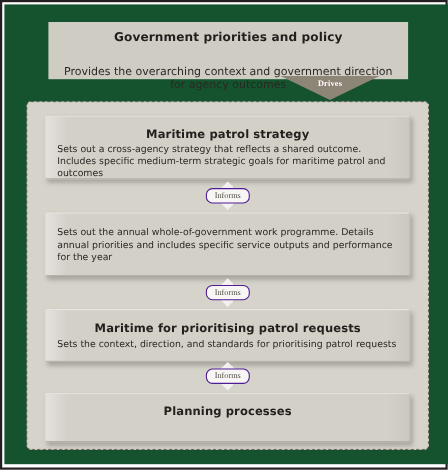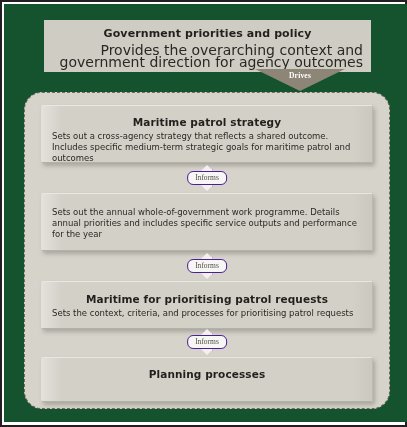--- a/index.html
+++ b/index.html
@@ -27,22 +27,22 @@
     position:absolute;
     left:40px;top:16px;width:327px;height:52px;
     background:#cfccc4;
     box-sizing:border-box;
   }
   .topbox .ttl{
     text-align:center;font-size:11px;font-weight:bold;color:#221f1c;
     margin-top:7px;letter-spacing:.1px;
   }
   .topbox .sub{
-    text-align:right;font-size:14px;color:#2b2824;line-height:11.5px;
-    margin-top:5px;padding:0 8px;
+    text-align:center;font-size:10px;color:#2b2824;line-height:11.5px;
+    margin-top:20px;padding:0 8px;
   }
 
   
   .tri{position:absolute;}
   .tri .shape{position:absolute;left:0;top:0;width:0;height:0;}
   .tri .lbl{
     position:absolute;width:100%;text-align:center;
     color:#ffffff;font-size:7.5px;font-weight:bold;
     letter-spacing:.2px;
   }
@@ -63,21 +63,21 @@
   }
   #drives .lbl{top:2px;}
 
   
   #panel{
     position:absolute;
     left:20px;top:88px;width:366px;height:317px;
     box-sizing:border-box;
     background:#d6d3cb;
     border:1px dashed #6f6a60;
-    border-radius:18px;
+    border-radius:4px;
   }
 
   
   .stage{
     position:absolute;left:16px;width:332px;
     box-sizing:border-box;
     background:linear-gradient(90deg,#e3e1db 0%,#d3d0c8 6%,#d3d0c8 94%,#cbc8c0 100%);
     border-top:1px solid #e9e7e2;
     border-left:1px solid #e4e2dd;
     border-right:1px solid #bdbab2;
@@ -175,21 +175,21 @@
 
       <div class="informs" id="informs2">
         <div class="stem"></div>
         <div class="head up"></div>
         <div class="head dn"></div>
         <div class="pill">Informs</div>
       </div>
 
       <div class="stage" id="stage3">
         <div class="ttl">Maritime for prioritising patrol requests</div>
-        <div class="sub">Sets the context, criteria, and processes for prioritising patrol requests</div>
+        <div class="sub">Sets the context, direction, and standards for prioritising patrol requests</div>
       </div>
 
       <div class="informs" id="informs3">
         <div class="stem"></div>
         <div class="head up"></div>
         <div class="head dn"></div>
         <div class="pill">Informs</div>
       </div>
 
       <div class="stage" id="stage4">

